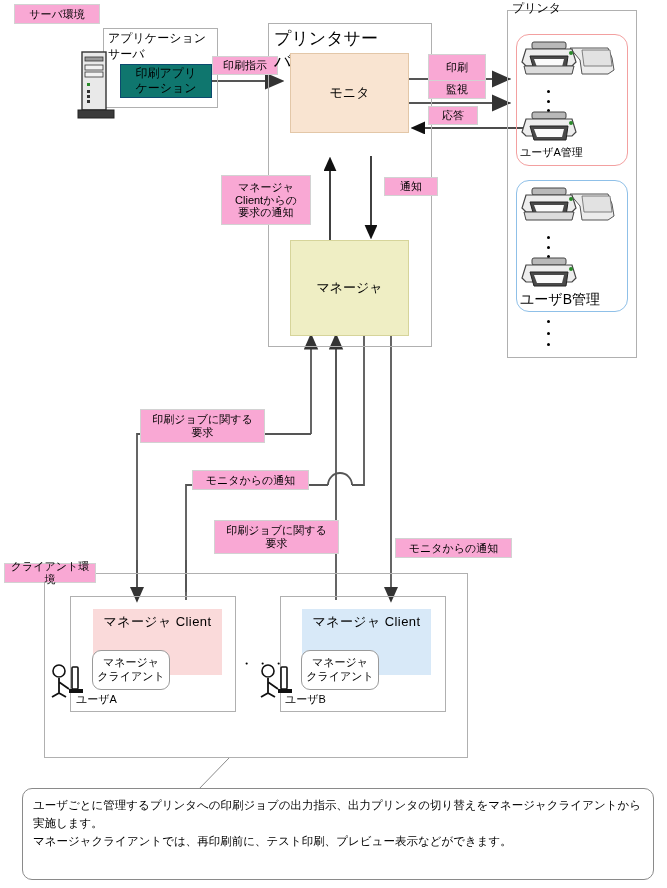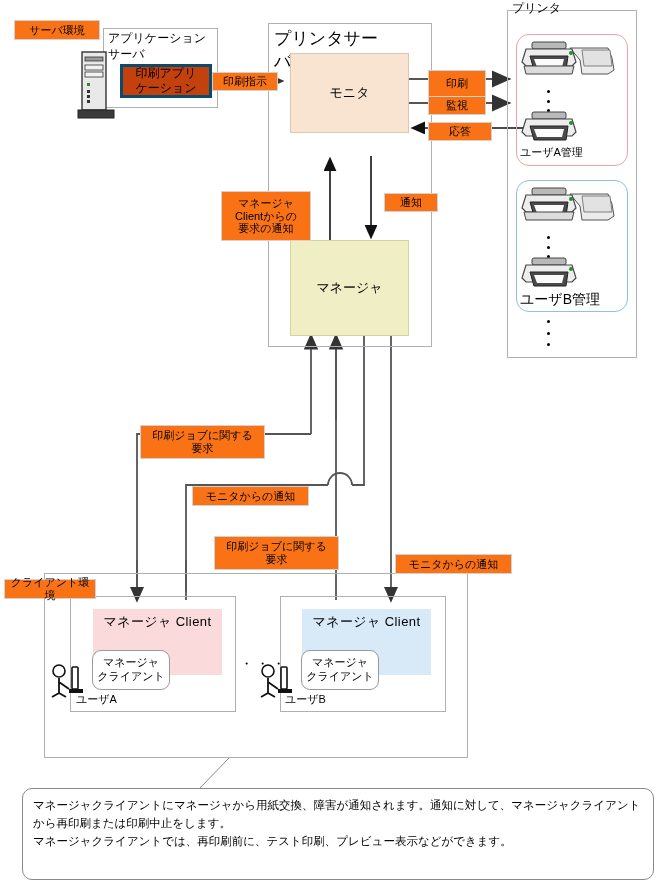--- a/index.html
+++ b/index.html
@@ -8,35 +8,35 @@
     font-family:"Liberation Sans","DejaVu Sans",sans-serif;
     color:#000;font-size:11px;
   }
   .abs{position:absolute;box-sizing:border-box;}
 
   
   .frame{border:1px solid #b0b0b0;background:transparent;}
 
   
   .tag{
-    background:#f97316;border:1px solid #d2d2d2;
+    background:#f9a8d4;border:1px solid #d2d2d2;
     display:flex;align-items:center;justify-content:center;
     text-align:center;line-height:1.18;white-space:pre-line;
-    font-size:11px;padding:1px 4px;margin-top:16px;
+    font-size:11px;padding:1px 4px;
   }
 
   
   .pbox{
     display:flex;align-items:center;justify-content:center;
     text-align:center;border:1px solid #c9b79c;
   }
   .pbox.monitor{background:#f9e4d1;border-color:#e3c7a8;font-size:13px;}
   .pbox.manager{background:#efeec4;border-color:#d6d49a;font-size:13px;}
 
-  .plain-box{border:3px solid #0c4a6e;background:#c2410c;
+  .plain-box{border:1px solid #0c4a6e;background:#0f766e;
     display:flex;align-items:center;justify-content:center;
     text-align:center;line-height:1.25;font-size:12px;}
 
   
   .cbox{display:flex;align-items:flex-start;justify-content:center;
         padding-top:4px;font-size:13px;letter-spacing:.4px;}
   .cbox.a{background:#fadada;}
   .cbox.b{background:#d8e9f8;}
 
   .rounded-lbl{
@@ -147,21 +147,21 @@
 <div class="abs tag" style="left:212px;top:56px;width:66px;height:19px;">印刷指示</div>
 
 <div class="abs" style="left:274px;top:27px;width:120px;font-size:17px;">プリンタサーバ</div>
 
 <div class="abs pbox monitor" style="left:290px;top:53px;width:119px;height:80px;">モニタ</div>
 
 <div class="abs pbox manager" style="left:290px;top:240px;width:119px;height:96px;">マネージャ</div>
 
 <div class="abs tag" style="left:428px;top:54px;width:58px;height:27px;">印刷</div>
 <div class="abs tag" style="left:428px;top:80px;width:58px;height:19px;">監視</div>
-<div class="abs tag" style="left:428px;top:106px;width:64px;height:19px;">応答</div>
+<div class="abs tag" style="left:428px;top:106px;width:50px;height:19px;">応答</div>
 
 <div class="abs tag" style="left:384px;top:177px;width:54px;height:19px;">通知</div>
 
 <div class="abs tag" style="left:221px;top:175px;width:90px;height:50px;">マネージャ
 Clientからの
 要求の通知</div>
 
 <div class="abs" style="left:512px;top:0;width:100px;font-size:12px;">プリンタ</div>
 
 <div class="abs rr pink" style="left:516px;top:34px;width:112px;height:132px;"></div>
@@ -268,15 +268,15 @@
     <circle cx="9" cy="8" r="6" fill="#fff" stroke="#111" stroke-width="1.6"></circle>
     <path d="M9,15 L9,30 M9,19 L19,26 M9,30 L2,34 M9,30 L16,34" stroke="#111" stroke-width="1.8" fill="none"></path>
     <rect x="22" y="4" width="6" height="22" rx="1" fill="#fff" stroke="#111" stroke-width="1.6"></rect>
     <rect x="19" y="26" width="14" height="4" fill="#111"></rect>
   </svg>
 </div>
 
 <div class="abs" style="left:285px;top:692px;width:90px;font-size:11px;">ユーザB</div>
 
 <div class="abs callout" style="left:22px;top:788px;width:632px;height:92px;">
-  <div>マネージャクライアントにマネージャから用紙交換、障害が通知されます。通知に対して、マネージャクライアントから再印刷または印刷中止をします。</div>
+  <div>ユーザごとに管理するプリンタへの印刷ジョブの出力指示、出力プリンタの切り替えをマネージャクライアントから実施します。</div>
   <div>マネージャクライアントでは、再印刷前に、テスト印刷、プレビュー表示などができます。</div>
 </div>
 
 </body></html>

